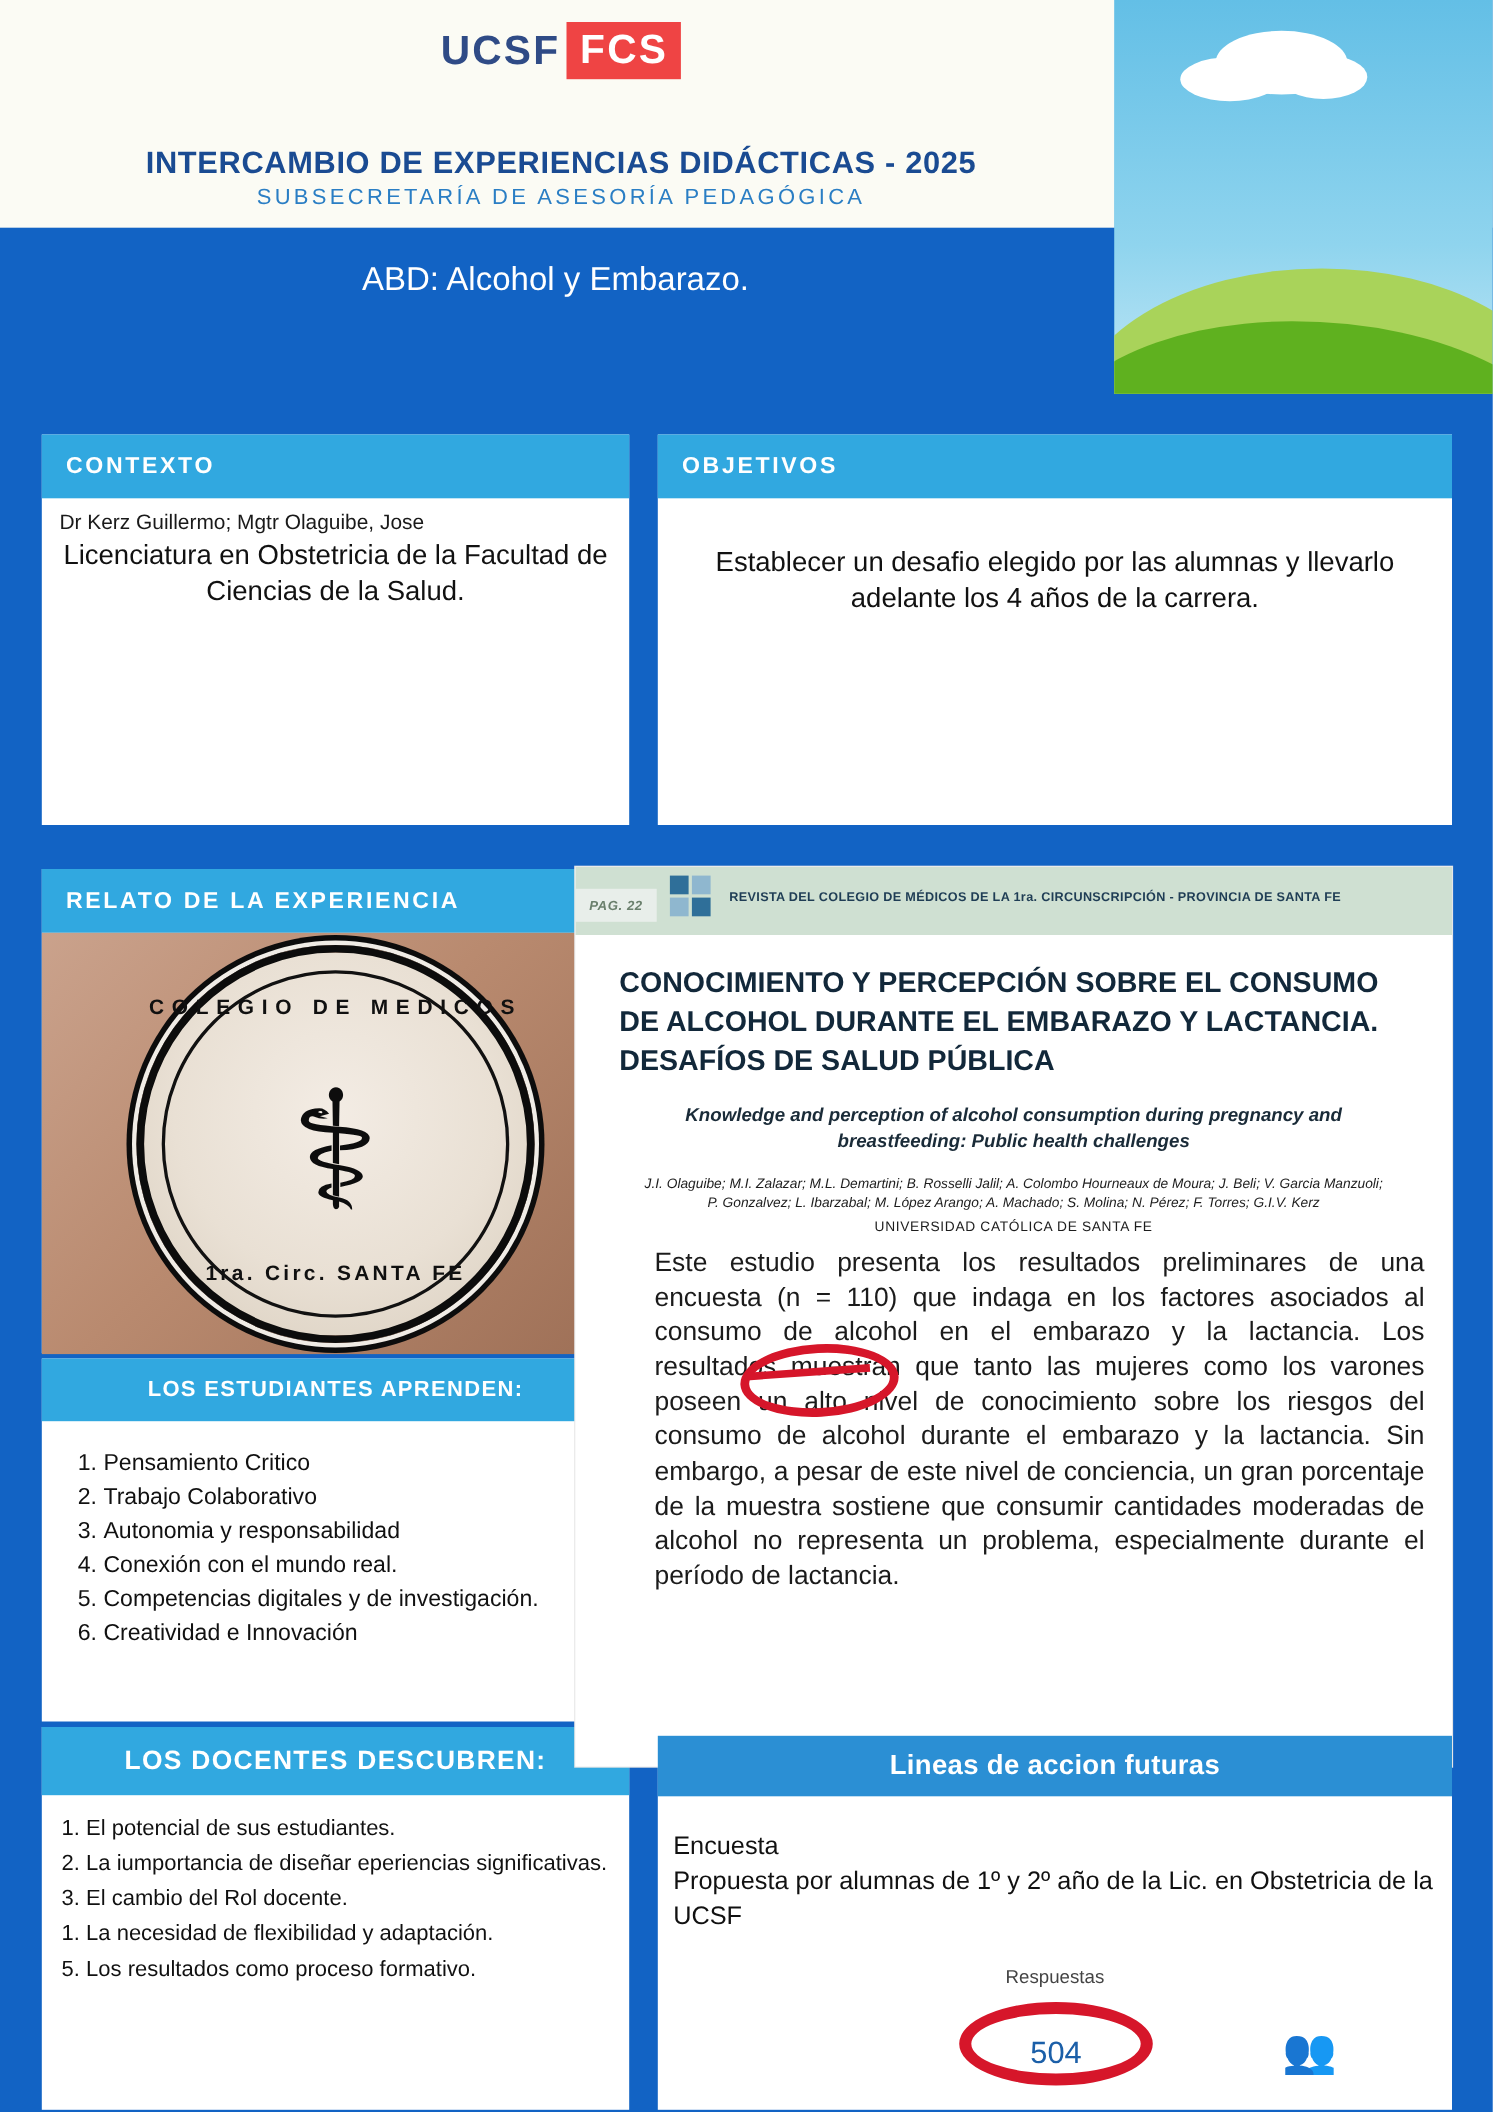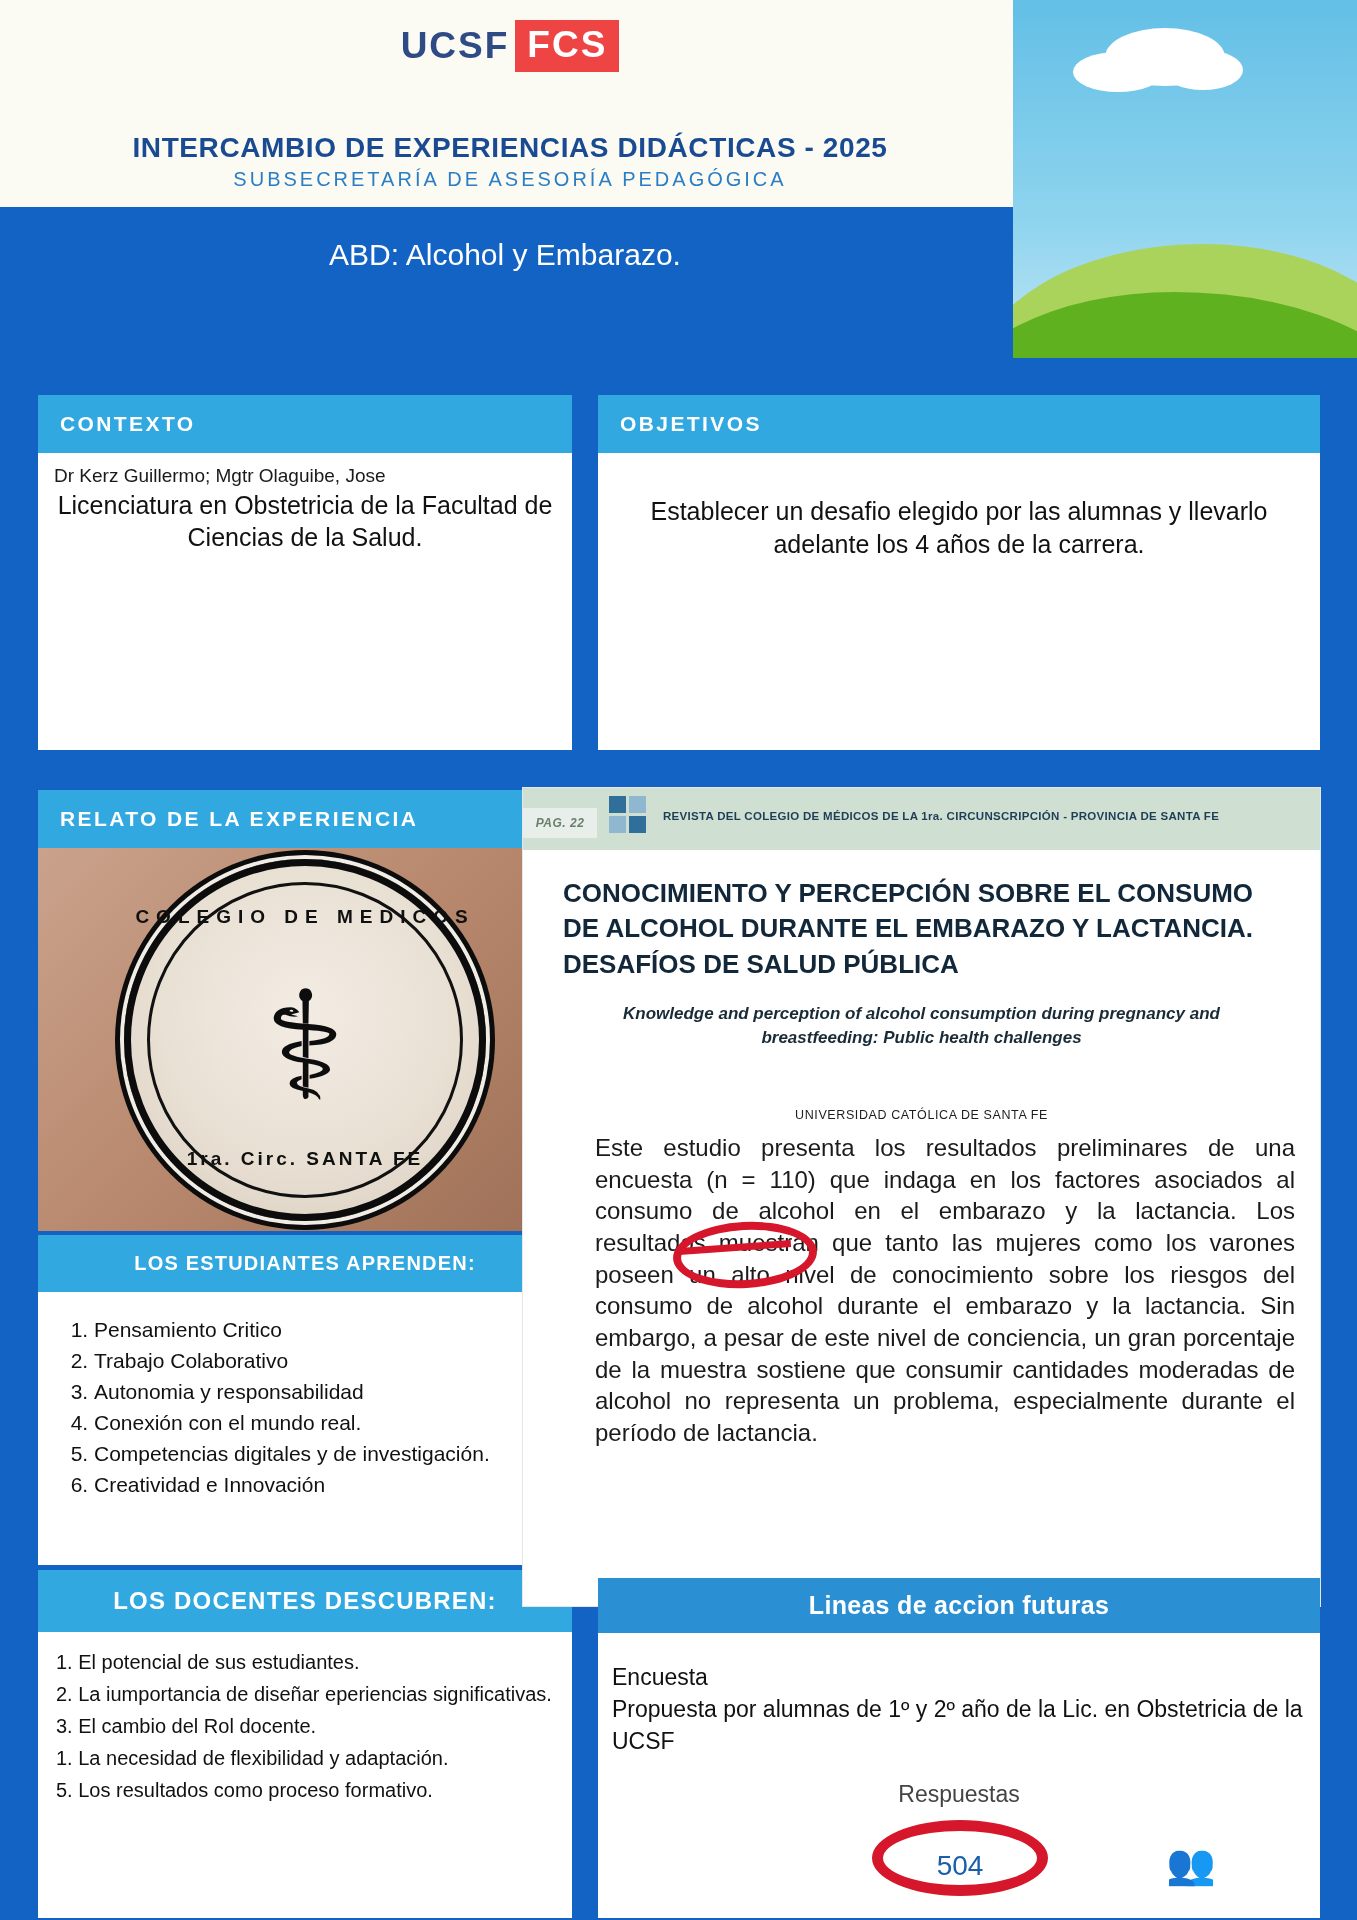--- a/index.html
+++ b/index.html
@@ -355,21 +355,21 @@
     font-size: 23px;
     line-height: 1.4;
     color: #111111;
     margin: 28px 0 0 14px;
   }
   .resp-label {
     position: absolute;
     left: 0; bottom: 110px;
     width: 722px;
     text-align: center;
-    font-size: 23px;
+    font-size: 17px;
     color: #444444;
     margin-top: 20px;
   }
   .resp-number {
     position: absolute;
     left: 287px; bottom: 36px;
     width: 150px;
     text-align: center;
     font-size: 28px;
     color: #1b5fa8;
@@ -462,20 +462,21 @@
   <div id="magazine">
     <div class="mag-topbar"></div>
     <div class="mag-pag">PAG. 22</div>
     <div class="mag-sq a"></div>
     <div class="mag-sq b"></div>
     <div class="mag-sq c"></div>
     <div class="mag-sq d"></div>
     <div class="mag-topbar-text">REVISTA DEL COLEGIO DE MÉDICOS DE LA 1ra. CIRCUNSCRIPCIÓN - PROVINCIA DE SANTA FE</div>
     <div class="mag-title">CONOCIMIENTO Y PERCEPCIÓN SOBRE EL CONSUMO DE ALCOHOL DURANTE EL EMBARAZO Y LACTANCIA. DESAFÍOS DE SALUD PÚBLICA</div>
     <div class="mag-subtitle">Knowledge and perception of alcohol consumption during pregnancy and breastfeeding: Public health challenges</div>
+    <div class="mag-authors">J.I. Olaguibe; M.I. Zalazar; M.L. Demartini; B. Rosselli Jalil; A. Colombo Hourneaux de Moura; J. Beli; V. Garcia Manzuoli; P. Gonzalvez; L. Ibarzabal; M. López Arango; A. Machado; S. Molina; N. Pérez; F. Torres; G.I.V. Kerz</div>
     <div class="mag-univ">UNIVERSIDAD CATÓLICA DE SANTA FE</div>
     <div class="mag-body">Este estudio presenta los resultados preliminares de una encuesta (n = 110) que indaga en los factores asociados al consumo de alcohol en el embarazo y la lactancia. Los resultados muestran que tanto las mujeres como los varones poseen un alto nivel de conocimiento sobre los riesgos del consumo de alcohol durante el embarazo y la lactancia. Sin embargo, a pesar de este nivel de conciencia, un gran porcentaje de la muestra sostiene que consumir cantidades moderadas de alcohol no representa un problema, especialmente durante el período de lactancia.</div>
     <div class="mag-highlight"></div>
     <div class="mag-strike"></div>
   </div>
 
   <div class="card" id="card-lineas">
     <div class="card-head">Lineas de accion futuras</div>
     <div class="lineas-text">
       <div>Encuesta</div>

